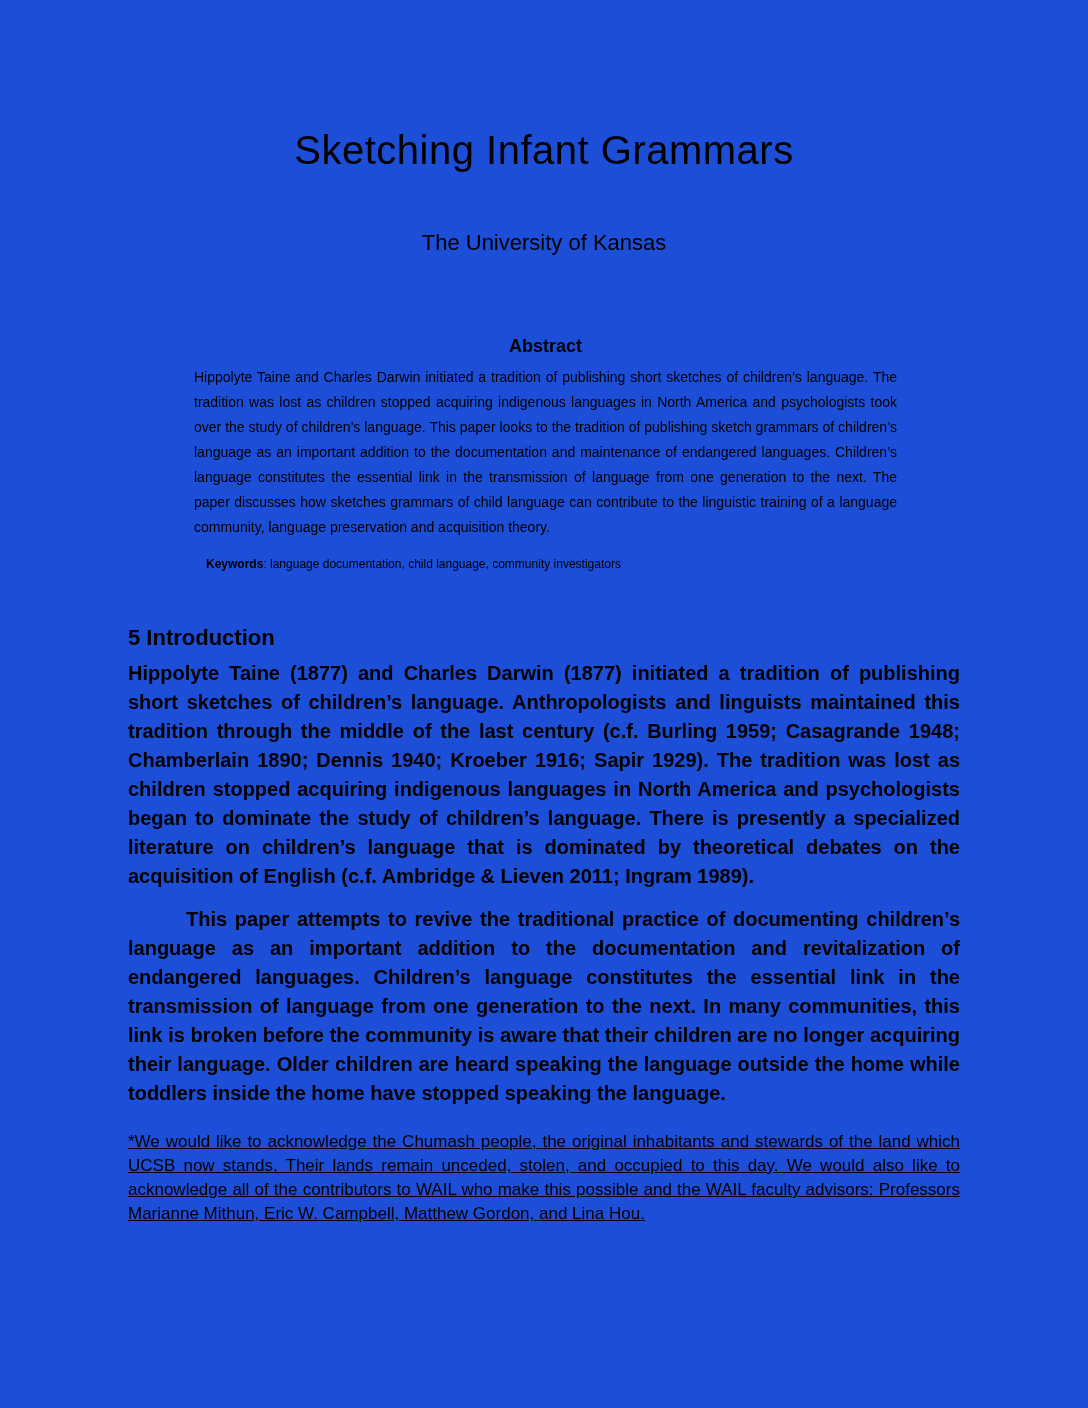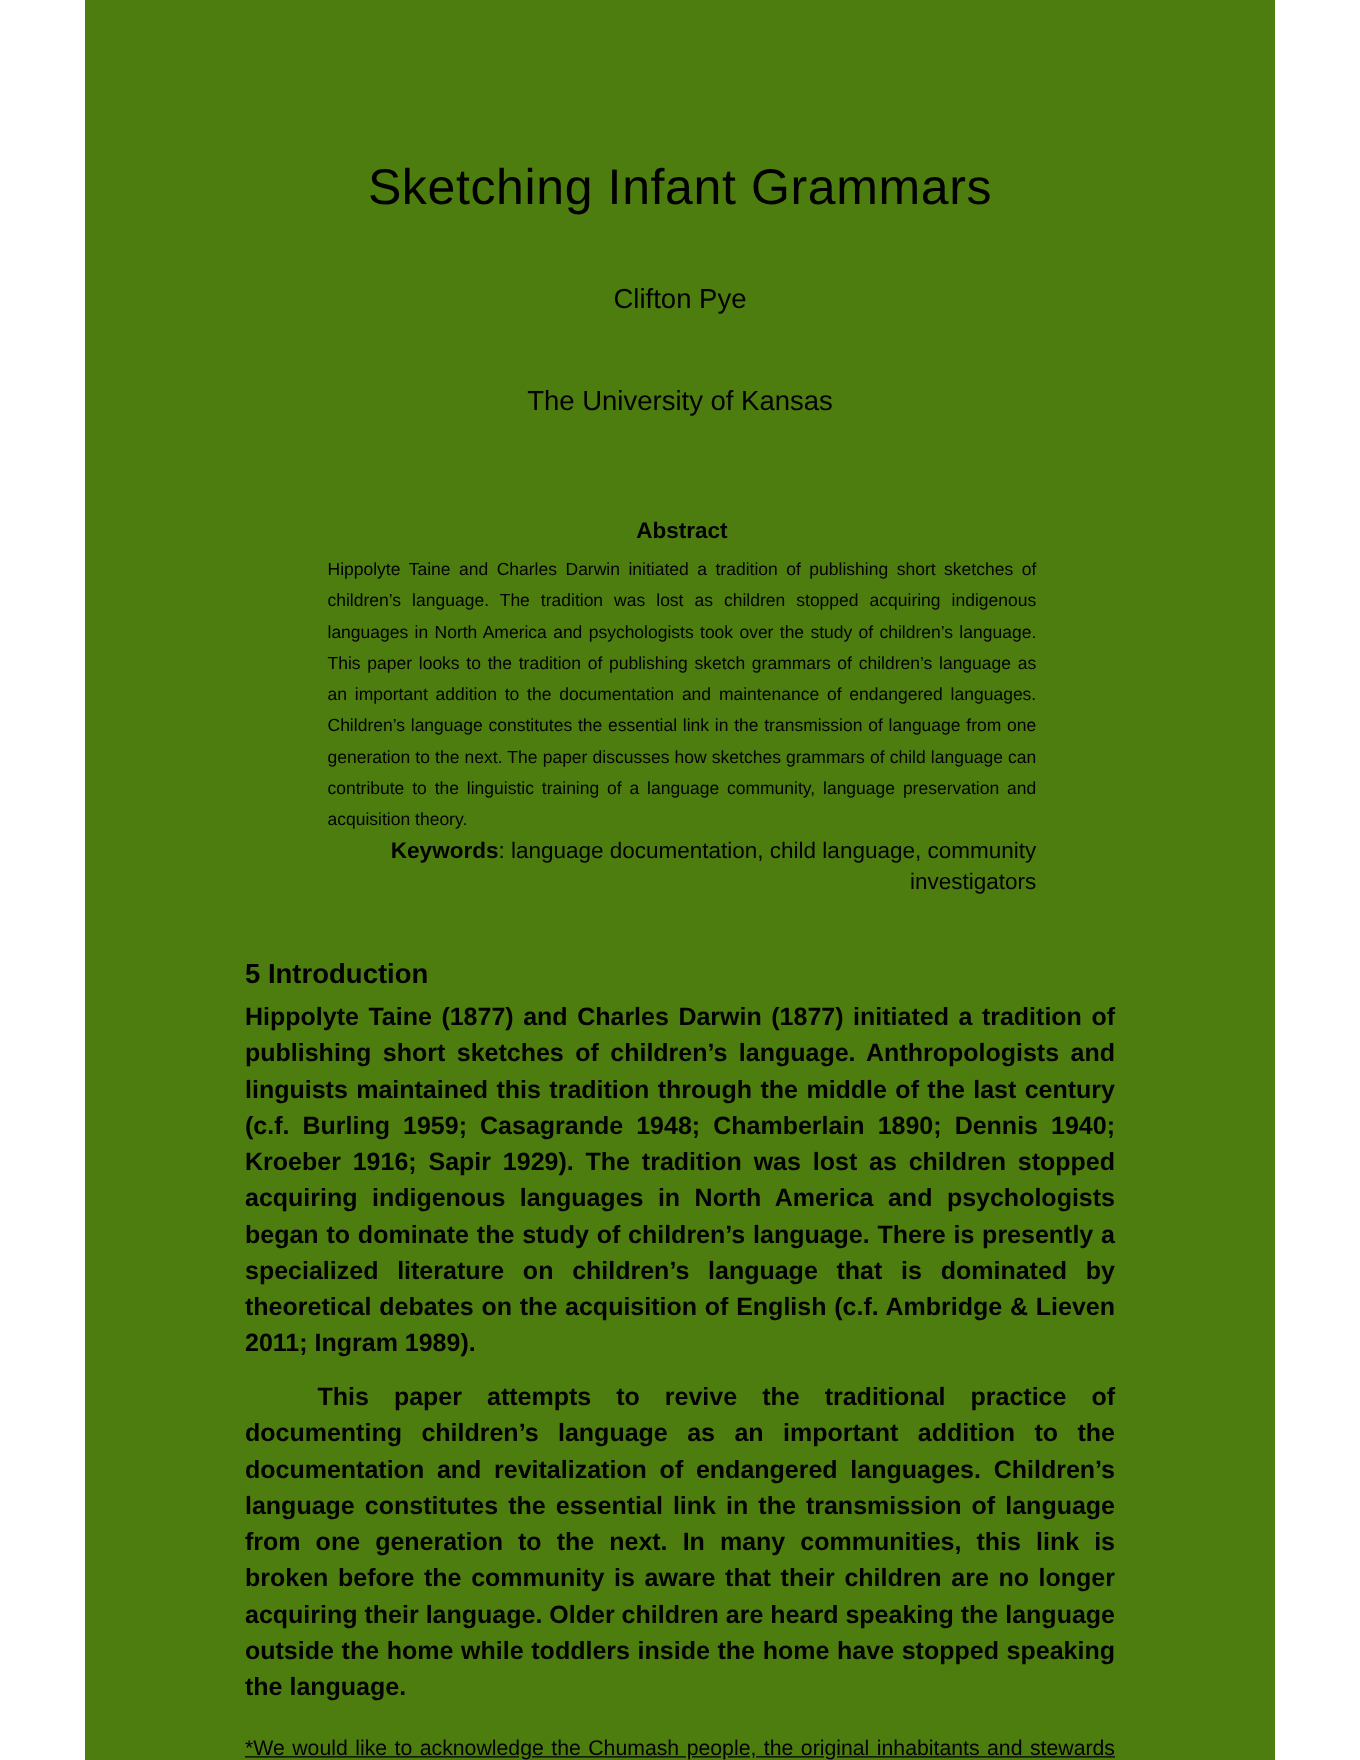--- a/index.html
+++ b/index.html
@@ -2,24 +2,24 @@
 <html><head>
 <meta charset="utf-8">
 <style>
   html, body {
     margin: 0;
     padding: 0;
     background: #ffffff;
   }
   .page {
     position: relative;
-    width: 952px;
+    width: 1088px;
     height: 1408px;
     margin: 0 auto;
-    background: #4d7c0f;
+    background: #1d4ed8;
     color: #000000;
     font-family: "Liberation Sans", sans-serif;
     box-sizing: border-box;
     padding: 126px 128px 0 128px;
     overflow: hidden;
   }
   .title {
     font-size: 40px;
     line-height: 48px;
     font-weight: 400;
@@ -49,24 +49,23 @@
     text-align: center;
     margin: 0 0 6px 0;
   }
   .abstract-body {
     font-size: 14px;
     line-height: 25px;
     text-align: justify;
     margin: 0;
   }
   .keywords {
-    font-size: 18px;
+    font-size: 12px;
     line-height: 25px;
-    margin: 0;
-    text-align: right;
+    margin: 12px;
   }
   .kw-label {
     font-weight: 700;
   }
   .section-heading {
     font-size: 22px;
     line-height: 26px;
     font-weight: 700;
     margin: 48px 0 8px 0;
   }
@@ -89,21 +88,20 @@
     text-decoration: underline;
   }
 </style>
 </head>
 <body>
 
 <div class="page">
 
   <h1 class="title">Sketching Infant Grammars</h1>
 
-  <div class="author">Clifton Pye</div>
 
   <div class="affiliation">The University of Kansas</div>
 
   <div class="abstract">
     <div class="abstract-heading">Abstract</div>
     <p class="abstract-body">Hippolyte Taine and Charles Darwin initiated a tradition of publishing short sketches of children’s language. The tradition was lost as children stopped acquiring indigenous languages in North America and psychologists took over the study of children’s language. This paper looks to the tradition of publishing sketch grammars of children’s language as an important addition to the documentation and maintenance of endangered languages. Children’s language constitutes the essential link in the transmission of language from one generation to the next. The paper discusses how sketches grammars of child language can contribute to the linguistic training of a language community, language preservation and acquisition theory.</p>
     <p class="keywords"><span class="kw-label">Keywords</span><span>: language documentation, child language, community investigators</span></p>
   </div>
 
   <h2 class="section-heading">5 Introduction</h2>

